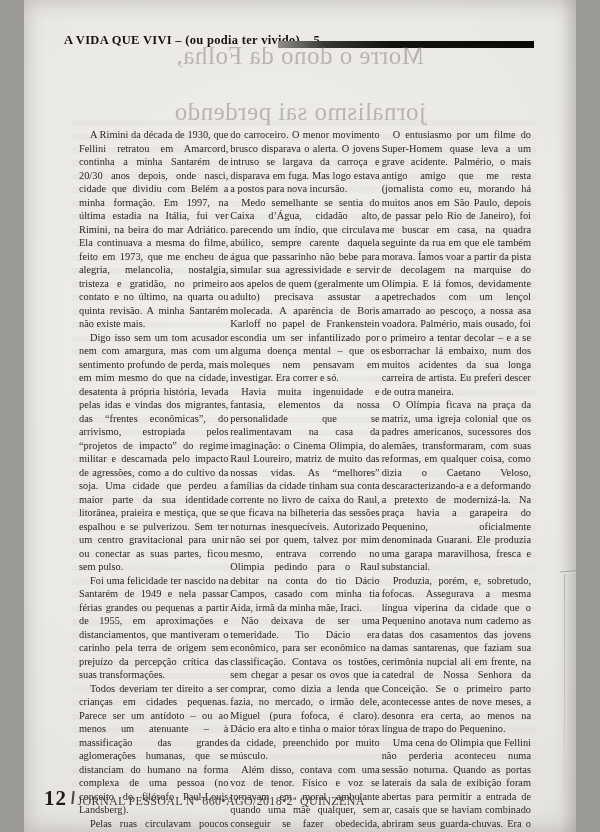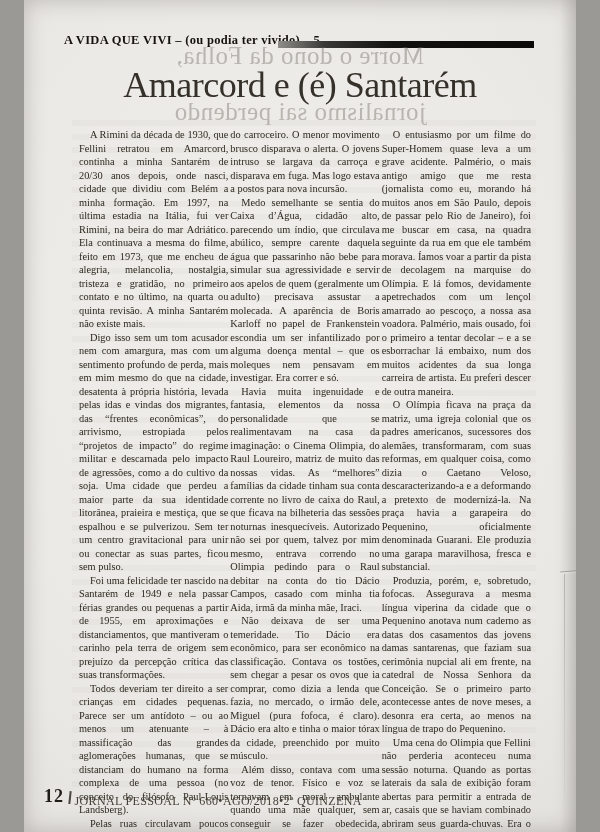--- a/index.html
+++ b/index.html
@@ -55,38 +55,37 @@
   }
   .crease-vert{
     position:absolute;left:540px;top:574px;width:1px;height:250px;
     background:linear-gradient(to bottom, rgba(110,108,104,.35), rgba(110,108,104,0));
   }
   .edge-shadow{
     position:absolute;right:0;top:0;width:16px;height:832px;
     background:linear-gradient(to right, rgba(0,0,0,0), rgba(70,68,64,.12));
   }
   .footer{position:absolute;left:20px;top:786px;height:30px;display:flex;align-items:flex-start;}
-  .page-number{font-weight:bold;font-size:18px;color:#201c16;letter-spacing:1px;}
+  .page-number{font-weight:bold;font-size:21px;color:#201c16;letter-spacing:1px;}
   .footer-divider{width:1.5px;height:13px;background:#4a463f;margin:5px 4px 0 5px;transform:rotate(6deg);}
   .journal-line{margin-top:8px;font-size:12px;letter-spacing:.35px;color:#46423a;white-space:nowrap;}
 </style>
 </head>
 <body>
 
 <div class="scan">
 
   <div class="ghost-texture"></div>
 
   <div class="kicker">A VIDA QUE VIVI – (ou podia ter vivido) – 5</div>
   <div class="rule"></div>
 
   <div class="masthead">
     <div class="bleed l1">Morre o dono da Folha,</div>
     <div class="bleed l2">jornalismo sai perdendo</div>
-    <div class="headline">Amarcord e (é) Santarém</div>
   </div>
 
   <div class="columns">
     <div class="col">
       <p>A Rimini da década de 1930, que Fellini retratou em Amarcord, continha a minha Santarém de 20/30 anos depois, onde nasci, cidade que dividiu com Belém a minha formação. Em 1997, na última estadia na Itália, fui ver Rimini, na beira do mar Adriático. Ela continuava a mesma do filme, feito em 1973, que me encheu de alegria, melancolia, nostalgia, tristeza e gratidão, no primeiro contato e no último, na quarta ou quinta revisão. A minha Santarém não existe mais.</p>
       <p>Digo isso sem um tom acusador nem com amargura, mas com um sentimento profundo de perda, mais em mim mesmo do que na cidade, desatenta à própria história, levada pelas idas e vindas dos migrantes, das “frentes econômicas”, do arrivismo, estropiada pelos “projetos de impacto” do regime militar e descarnada pelo impacto de agressões, como a do cultivo da soja. Uma cidade que perdeu a maior parte da sua identidade litorânea, praieira e mestiça, que se espalhou e se pulverizou. Sem ter um centro gravitacional para unir ou conectar as suas partes, ficou sem pulso.</p>
       <p>Foi uma felicidade ter nascido na Santarém de 1949 e nela passar férias grandes ou pequenas a partir de 1955, em aproximações e distanciamentos, que mantiveram o carinho pela terra de origem sem prejuízo da percepção crítica das suas transformações.</p>
       <p>Todos deveriam ter direito a ser crianças em cidades pequenas. Parece ser um antídoto – ou ao menos um atenuante – à massificação das grandes aglomerações humanas, que se distanciam do humano na forma complexa de uma pessoa (no conceito do filósofo Paul-Louis Landsberg).</p>
       <p>Pelas ruas circulavam poucos veículos automotores. Em compensação, havia os carros de boi, com seu condutor alerta (mas não tanto), chicote à mão. Nada melhor para provocar o instinto dos moleques. Um ou vários “morcegavam” na parte de trás do carro, o coração batendo apressado e os olhos fixos na nuca</p>
     </div>

